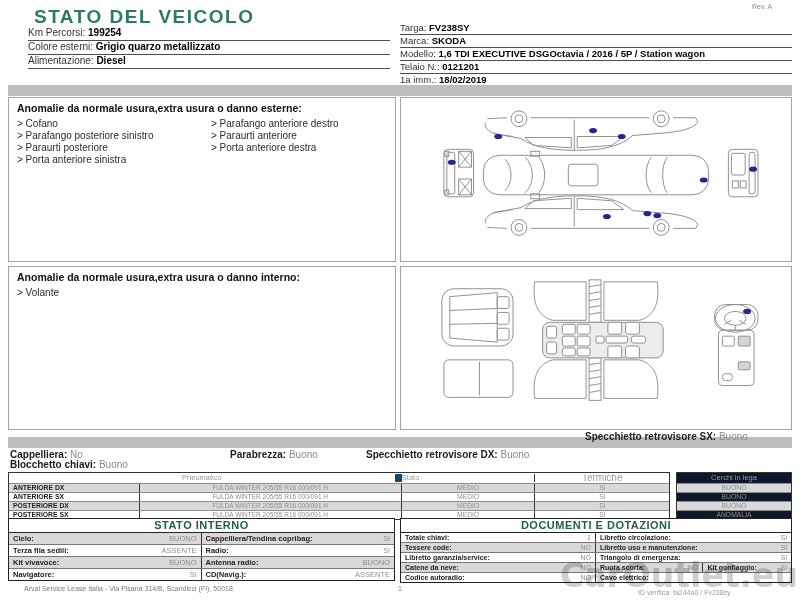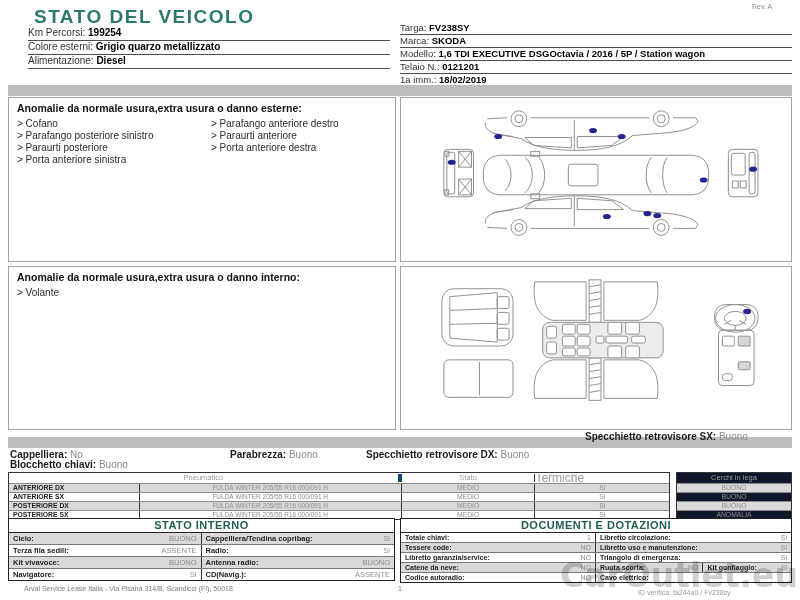--- a/index.html
+++ b/index.html
@@ -30,23 +30,23 @@
   .sumitem .slbl { color:#1c1c1c; font-weight:bold; }
   .sumitem .sval { color:#8a8a8a; }
 
   
   .tyre-main   { position:absolute; left:8px;  top:472px; width:662px; border:1px solid #333; box-sizing:border-box; background:#fff; }
   .tyre-cerchi { position:absolute; left:676px; top:472px; width:116px; border:1px solid #333; box-sizing:border-box; background:#0f172a; }
   .trow { display:flex; height:8px; align-items:center; }
   .trow + .trow { border-top:1px solid #8c8c8c; }
   .trow.thead { height:10px; }
   .tc { box-sizing:border-box; overflow:hidden; white-space:nowrap; line-height:8px; }
-  .c-pn  { width:394px; text-align:center; font-size:7.5px; color:#9a9a9a; border-right:4px solid #0c4a6e; }
-  .c-sth { width:134px; text-align:center; font-size:7.5px; color:#9a9a9a; border-right:1px solid #333; }
-  .c-tmh { width:134px; text-align:left; font-size:12px; color:#9a9a9a; }
+  .c-pn  { width:394px; text-align:center; font-size:7.5px; color:#9a9a9a; border-right:7px solid #0c4a6e; }
+  .c-sth { width:134px; text-align:left; font-size:7.5px; color:#9a9a9a; border-right:1px solid #333; }
+  .c-tmh { width:134px; text-align:center; font-size:10px; color:#9a9a9a; }
   .c-pos { width:131px; font-size:6.8px; font-weight:bold; color:#222; padding-left:4px; border-right:1px solid #333; }
   .c-spec{ width:263px; text-align:center; font-size:6.5px; color:#8f8f8f; border-right:1px solid #333; }
   .c-st  { width:134px; text-align:center; font-size:6.8px; color:#8f8f8f; border-right:1px solid #333; }
   .c-tm  { width:134px; text-align:center; font-size:6.8px; color:#8f8f8f; }
   .cer-h { height:10px; line-height:10px; text-align:center; font-size:7.5px; color:#9a9a9a; }
   .cer-c { height:8px;  line-height:8px;  text-align:center; font-size:6.8px; color:#8f8f8f; border-top:1px solid #8c8c8c; }
   .bg-g  { background:#d9d9d9; }
 
   
   .btable { position:absolute; top:518px; border:1px solid #222; box-sizing:border-box; background:#fff; }

